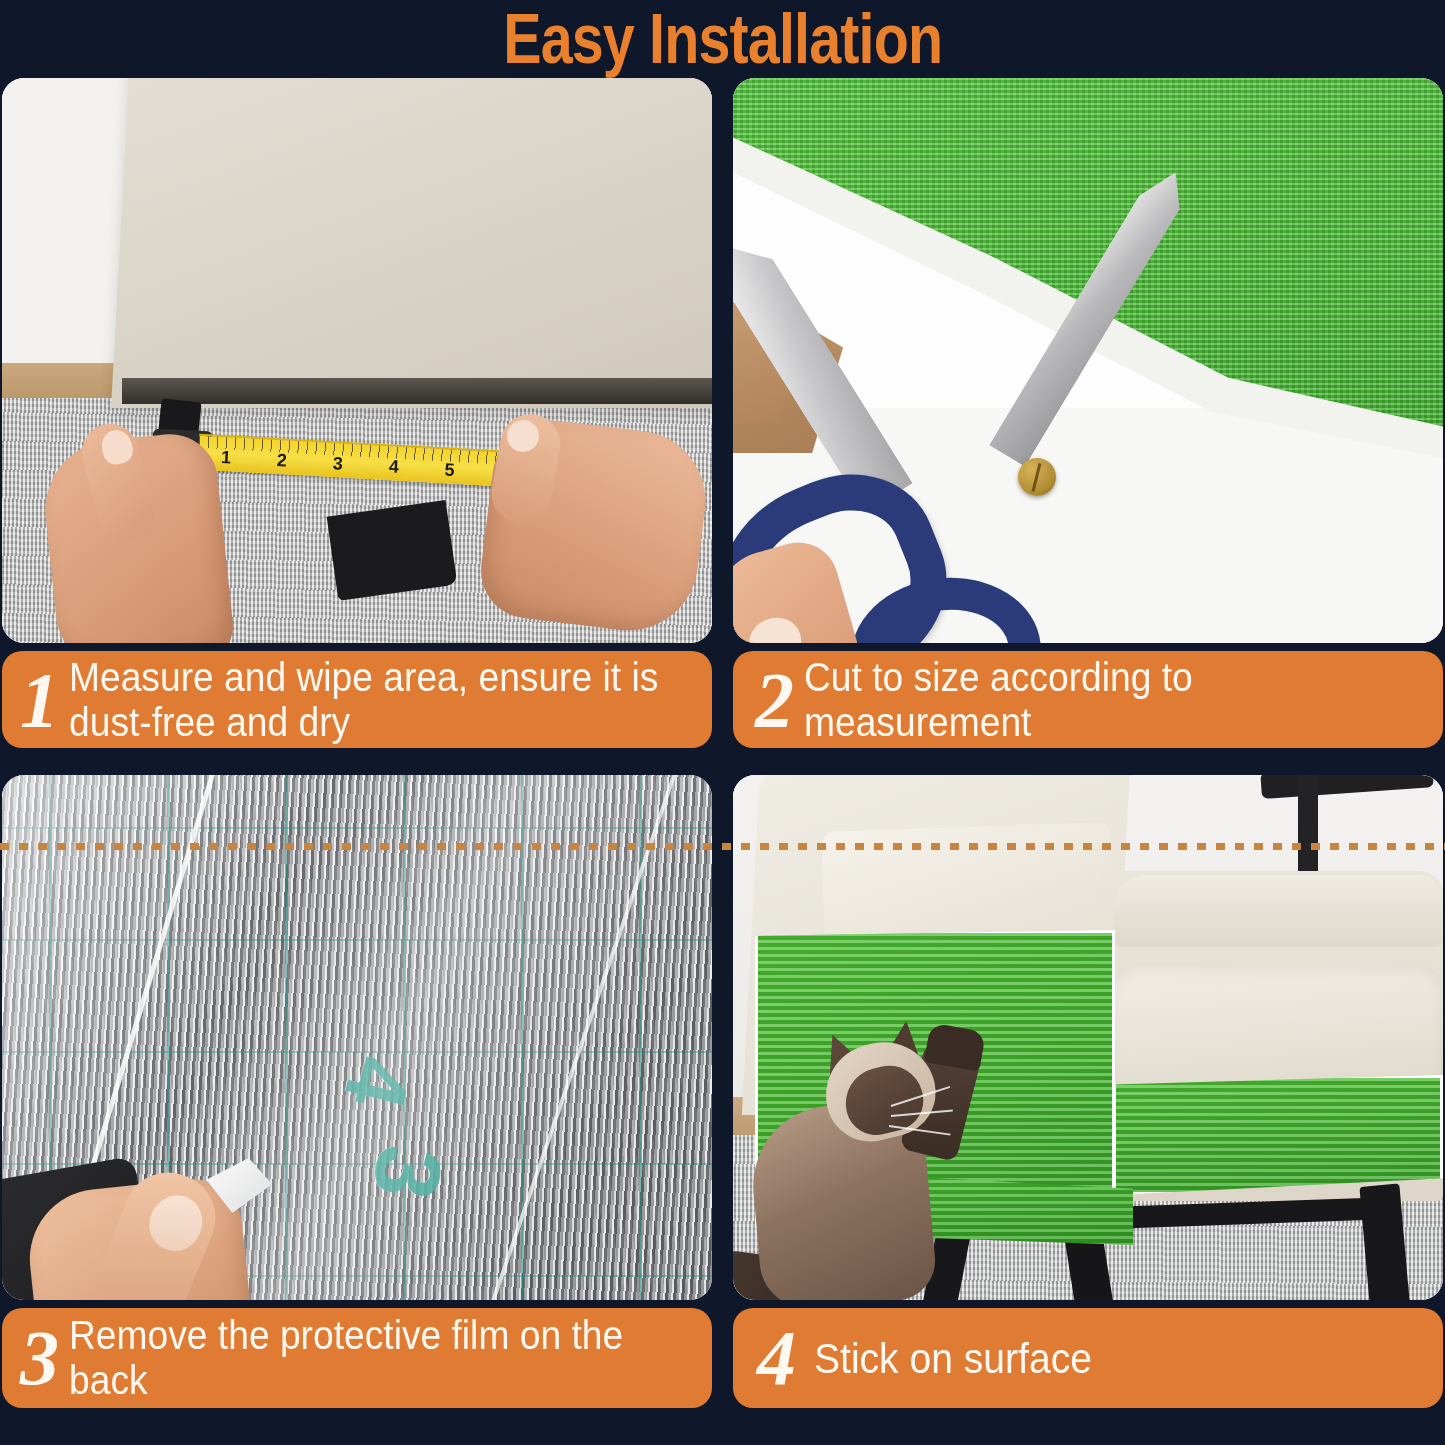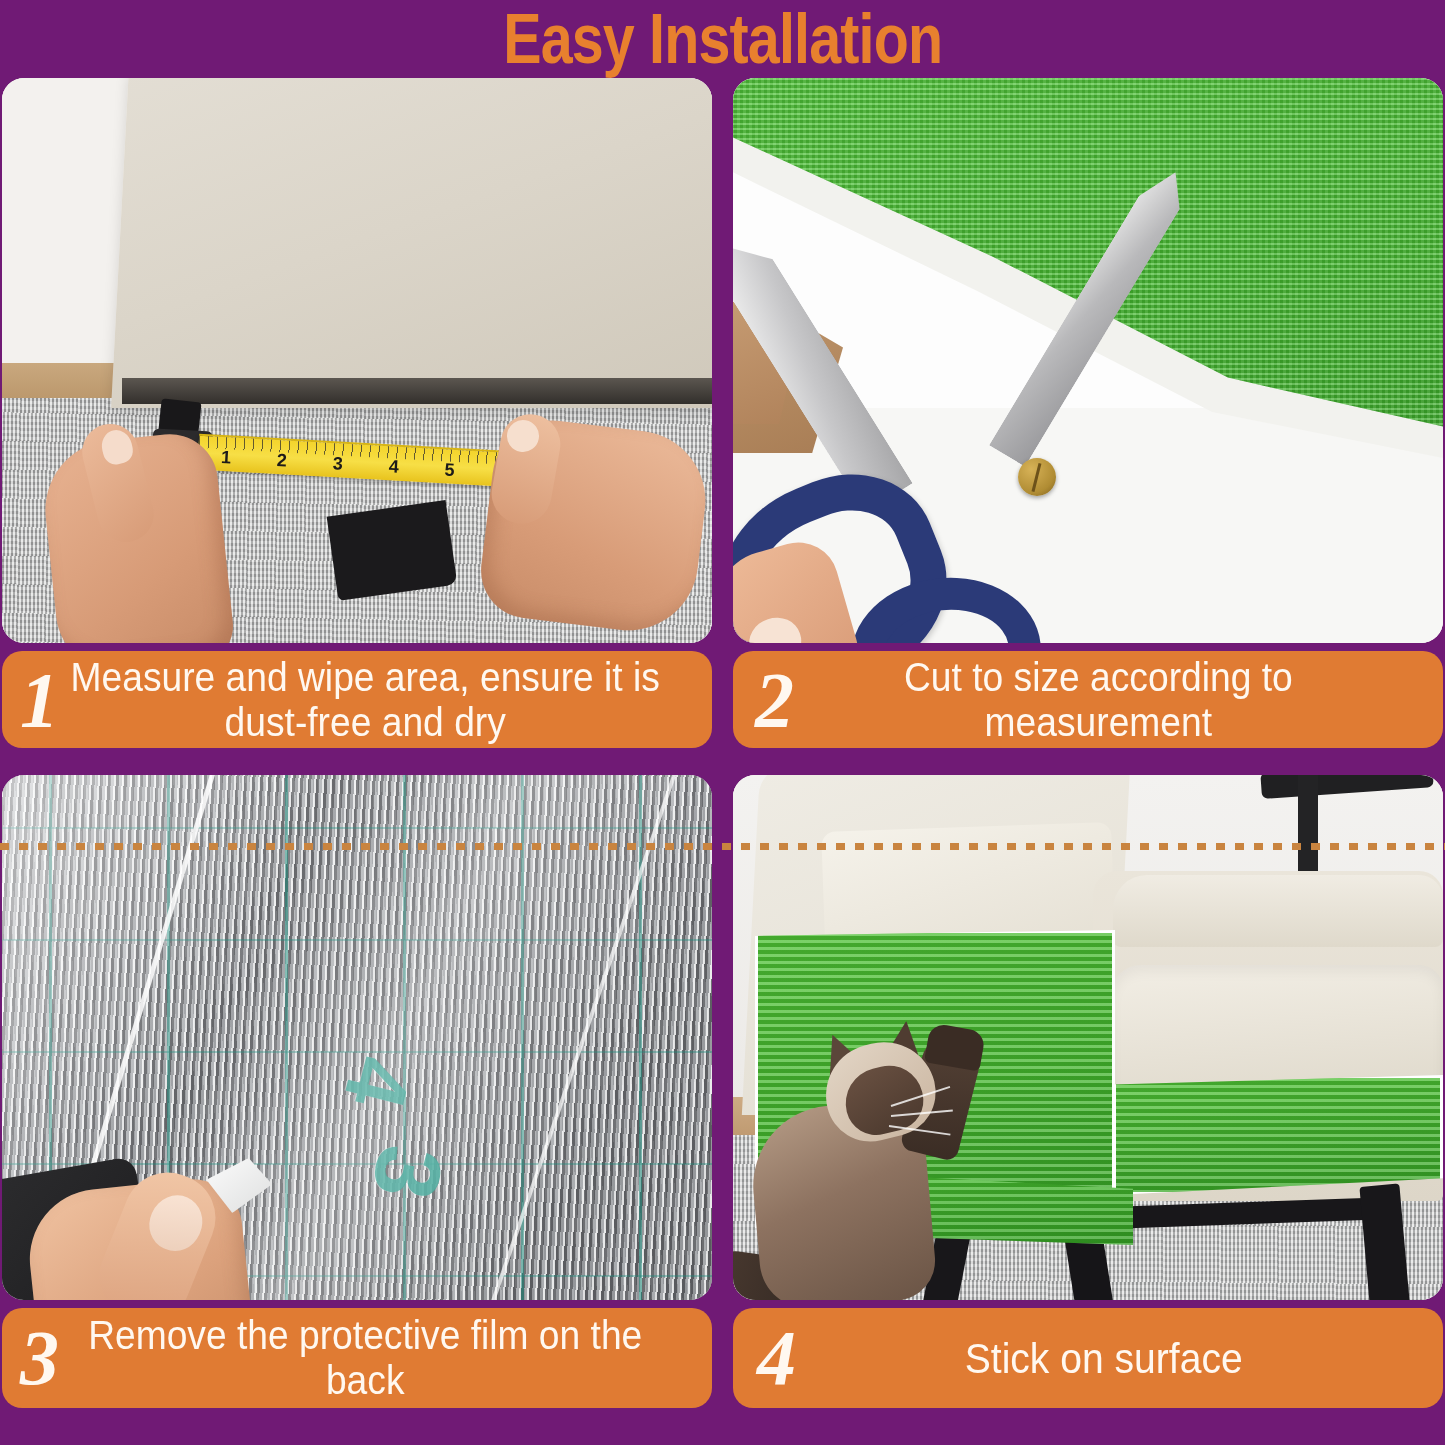--- a/index.html
+++ b/index.html
@@ -2,21 +2,21 @@
 <html><head>
 <meta charset="utf-8">
 <style>
   html,body{margin:0;padding:0;}
   body{
     width:1445px;height:1445px;
     background:#ffffff;
     font-family:"Liberation Sans", sans-serif;
     overflow:hidden;
   }
-  .page{position:relative;width:1445px;height:1445px;background:#701a75;text-align:center;}
+  .page{position:relative;width:1445px;height:1445px;background:#0f172a;}
 
   
   .title-bar{
     position:absolute;left:0;top:0;width:1445px;height:78px;
     display:flex;align-items:center;justify-content:center;
   }
   .title{
     font-family:"Liberation Sans", sans-serif;
     font-weight:bold;
     font-size:70px;

